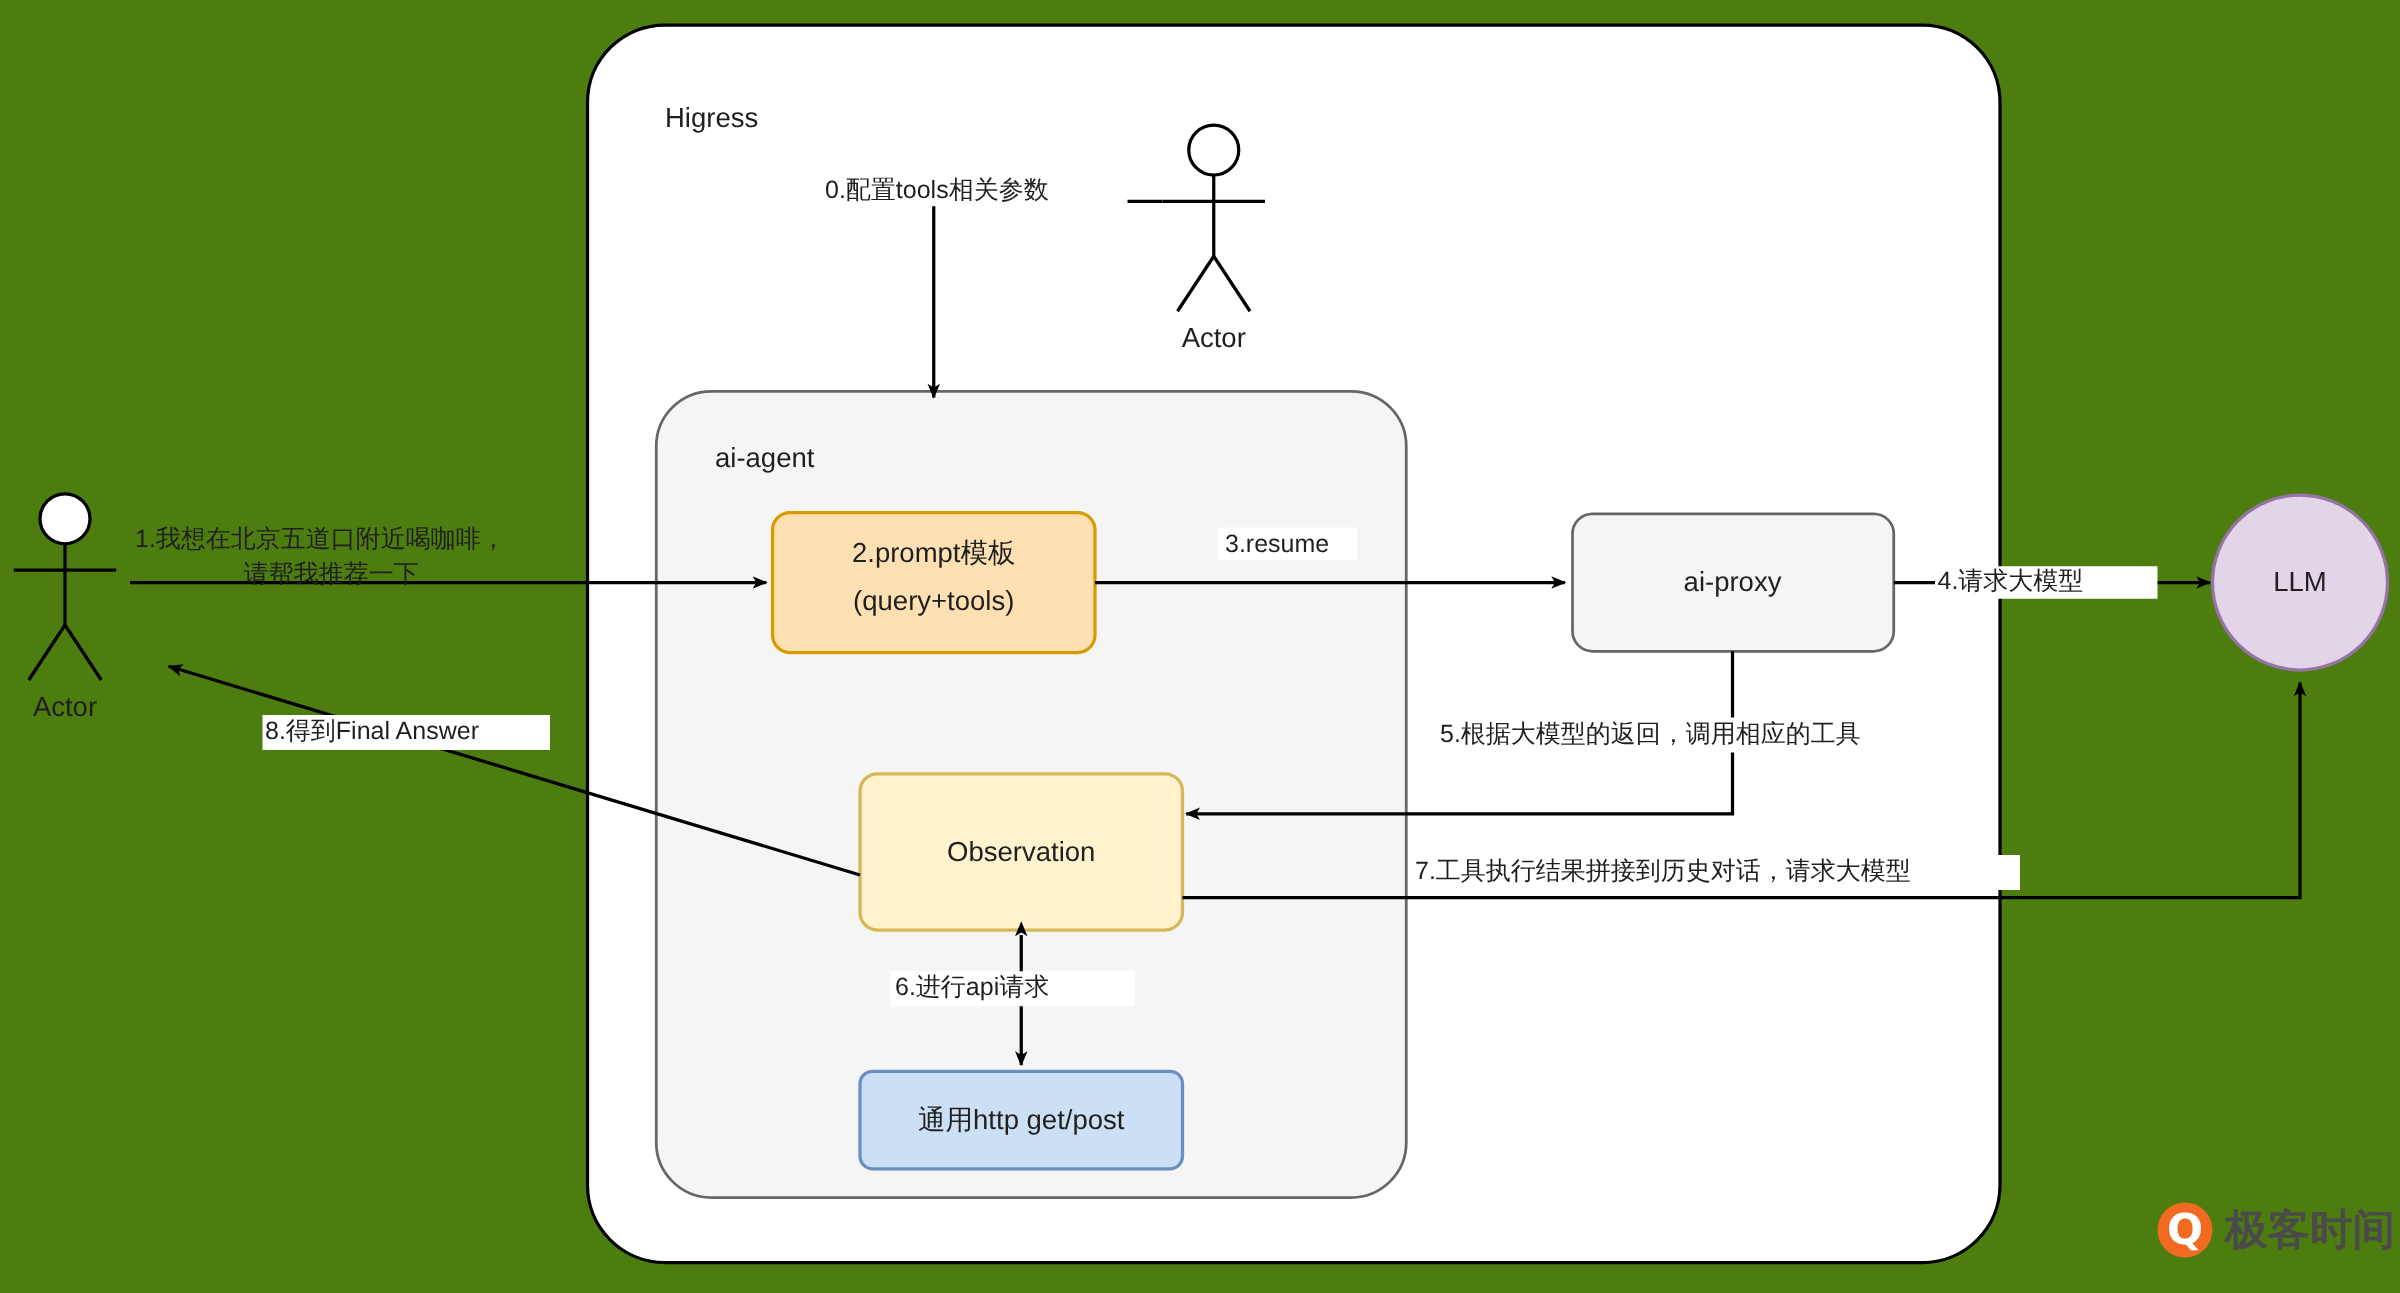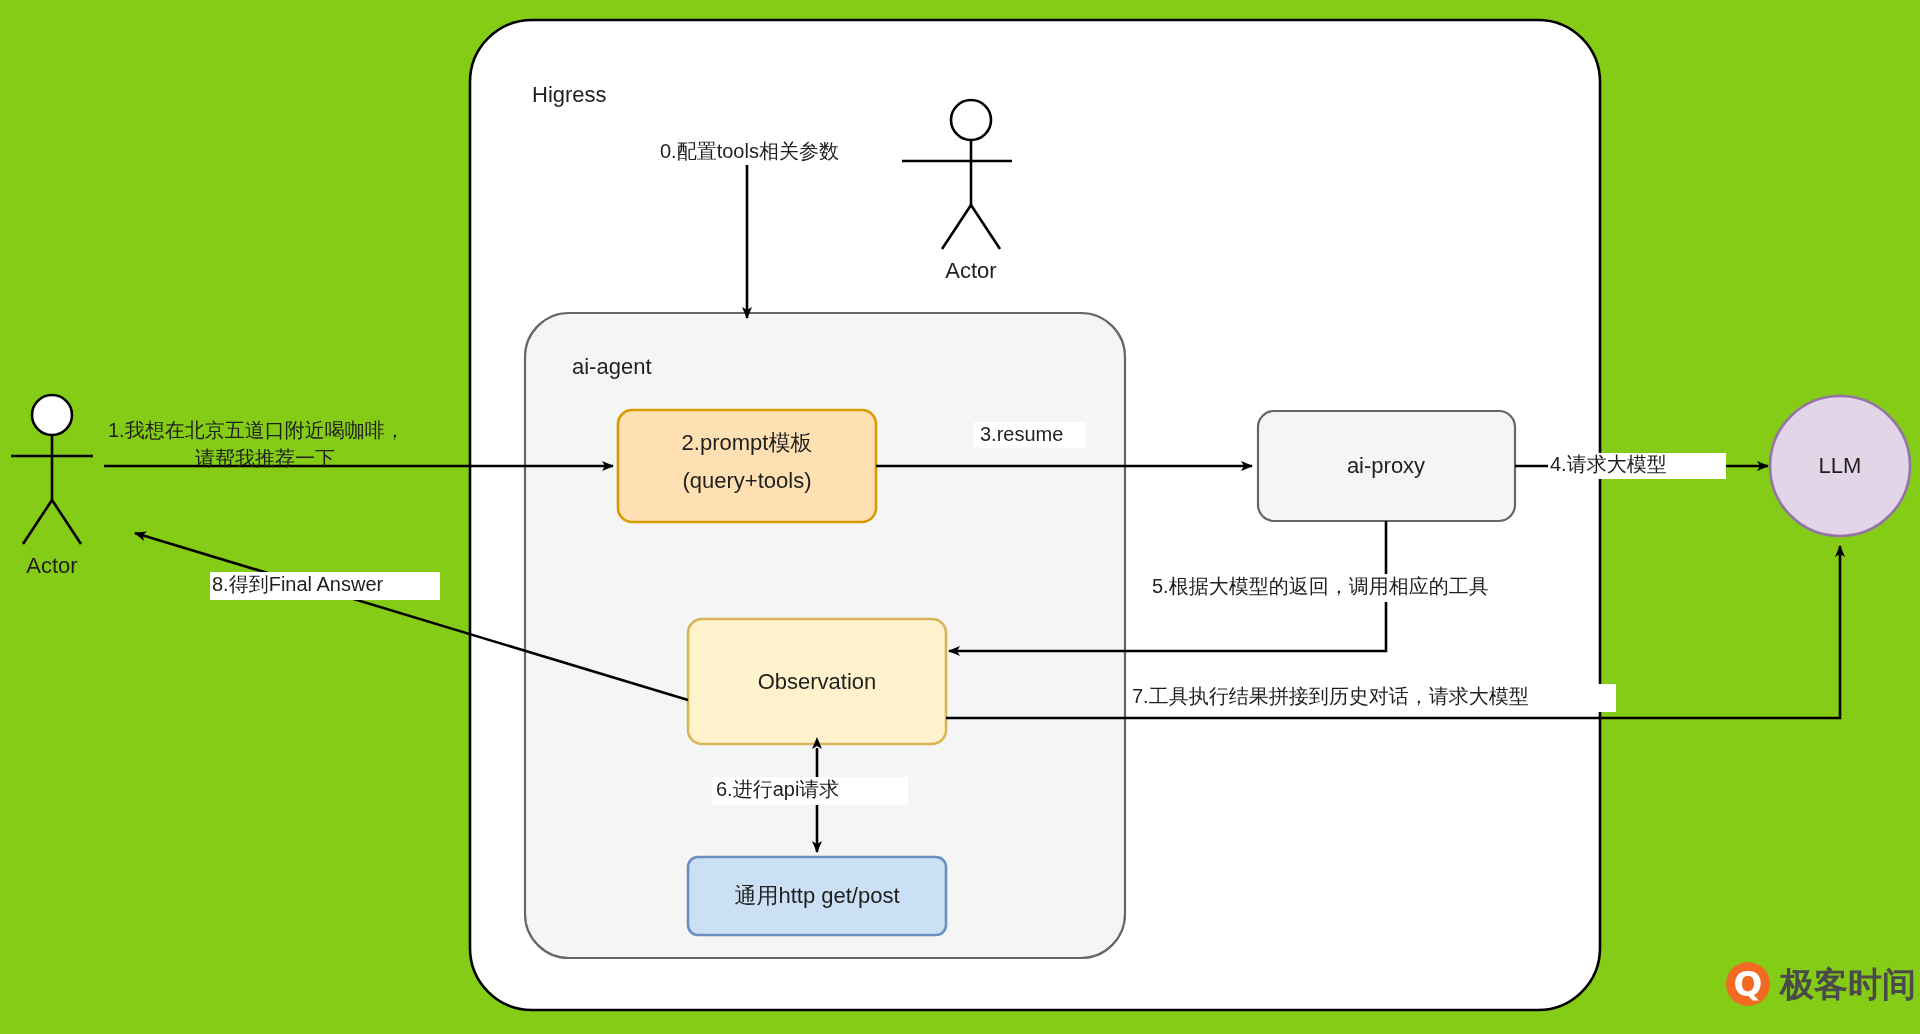--- a/index.html
+++ b/index.html
@@ -1,18 +1,18 @@
 <!DOCTYPE html>
 <html><head>
 <meta charset="utf-8">
 <style>
   html,body{margin:0;padding:0;background:#ffffff;}
   body{width:1920px;height:1034px;overflow:hidden;
        font-family:"Liberation Sans","DejaVu Sans",sans-serif;}
-  #stage{position:relative;width:1920px;height:1034px;background:#84cc16;}
+  #stage{position:relative;width:1920px;height:1034px;background:#4d7c0f;}
   svg#diagram{position:absolute;left:0;top:0;width:1920px;height:1034px;}
   .nodeLabel{font-family:"Liberation Sans","DejaVu Sans",sans-serif;
              font-size:22px;fill:#1f1f1f;dominant-baseline:middle;}
   .edgeLabel{font-family:"Liberation Sans","DejaVu Sans",sans-serif;
              font-size:20px;fill:#1f1f1f;dominant-baseline:middle;}
   .containerLabel{font-family:"Liberation Sans","DejaVu Sans",sans-serif;
              font-size:22px;fill:#1f1f1f;dominant-baseline:middle;}
   .actorLabel{font-family:"Liberation Sans","DejaVu Sans",sans-serif;
              font-size:22px;fill:#1f1f1f;dominant-baseline:middle;}
   .lbl-bg{fill:#ffffff;}

